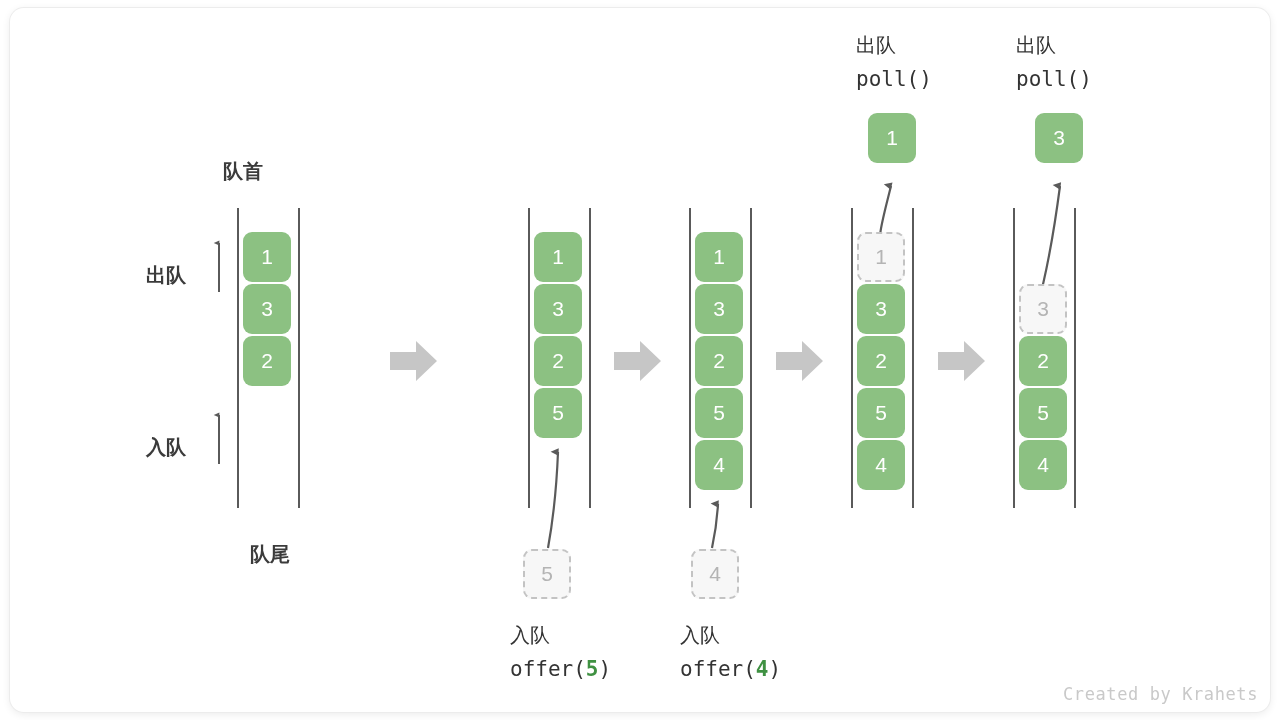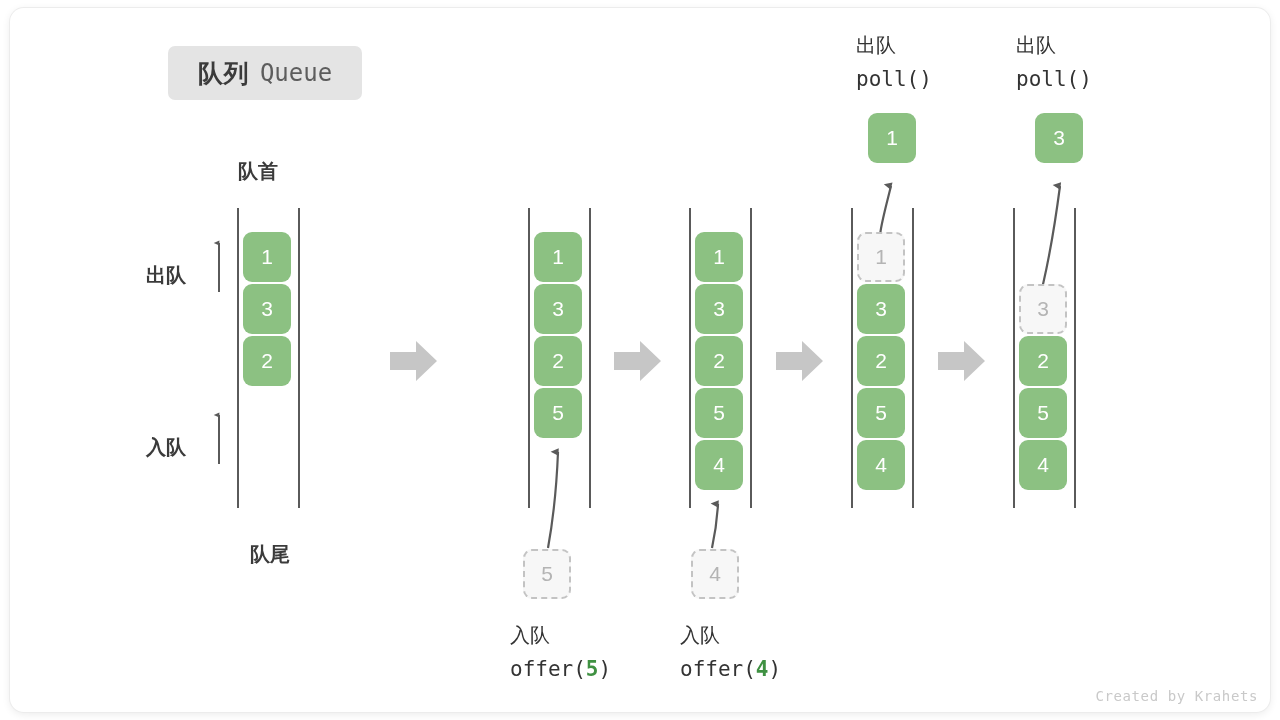--- a/index.html
+++ b/index.html
@@ -97,39 +97,35 @@
   
   .tick-arrow { position: absolute; color: #5a5a5a; }
 
   
   .curve { position: absolute; overflow: visible; }
 
   
   #watermark {
     position: absolute;
     right: 22px; bottom: 16px;
-    font-size: 14px;
+    font-size: 17px;
     color: #c9c9c9;
     font-family: "DejaVu Sans Mono", "Liberation Mono", monospace;
     letter-spacing: 0.6px;
   }
 </style>
 </head>
 <body>
 
 <div id="card"></div>
 
 <div class="stage">
 
-  <div id="title-chip">
-    <span class="cn">队列</span>
-    <span class="en">Queue</span>
-  </div>
-
-  <div class="cn-bold" style="left:238px; top:158px;">队首</div>
+
+  <div class="cn-bold" style="left:223px; top:158px;">队首</div>
   <div class="cn-bold" style="left:237px; top:541px;margin-left:13px;">队尾</div>
 
   <div class="cn-bold" style="left:146px; top:262px;">出队</div>
   <div class="cn-bold" style="left:146px; top:434px;">入队</div>
 
   <svg class="tick-arrow" style="left:208px; top:234px;" width="22" height="60">
     <defs>
       <marker id="mk-thin" markerWidth="7" markerHeight="7" refX="3" refY="5.6" orient="auto" markerUnits="userSpaceOnUse">
         <path d="M0.6,6 L3,0.3 L5.4,6 Z" fill="#5a5a5a"></path>
       </marker>

